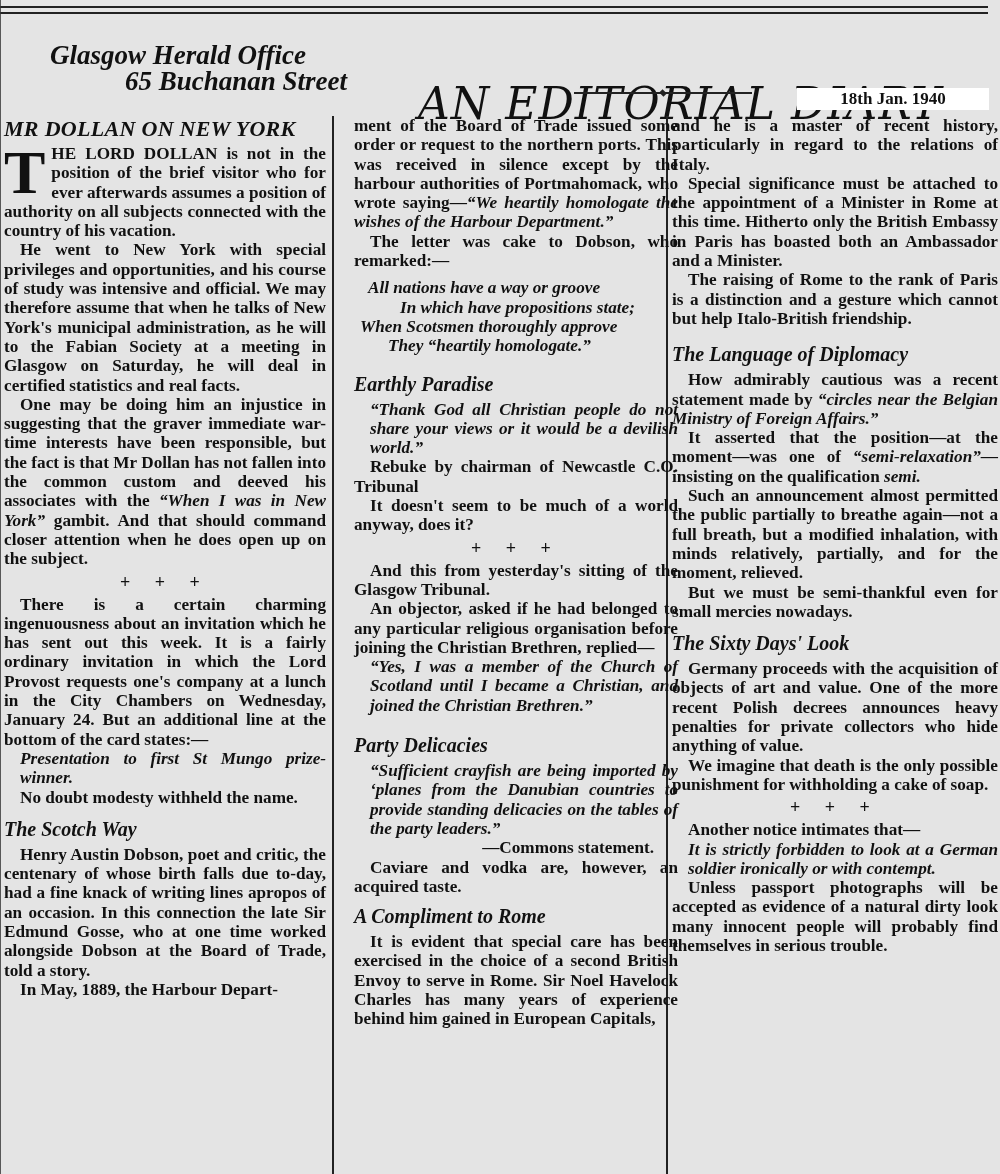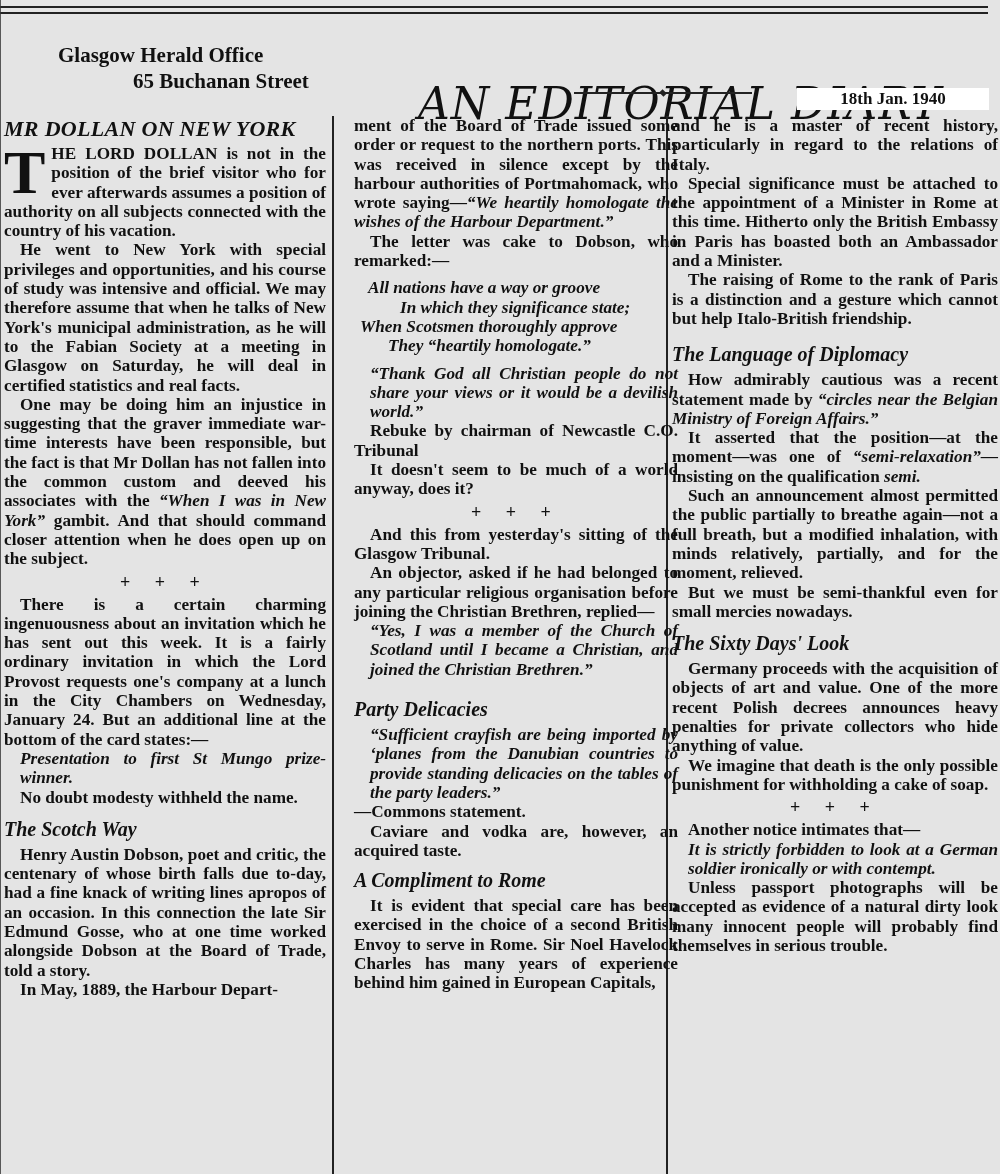--- a/index.html
+++ b/index.html
@@ -8,22 +8,22 @@
     background: #e4e4e4;
     font-family: "Liberation Serif", "DejaVu Serif", serif;
     color: #111;
     position: relative;
   }
   .rule-top {
     position: absolute; left: 0; top: 6px; width: 988px; height: 4px;
     border-top: 2px solid #222; border-bottom: 2px solid #222;
   }
   .office {
-    position: absolute; left: 58px; top: 42px;
-    font-weight: bold; font-size: 21px; line-height: 26px;
+    position: absolute; left: 50px; top: 42px;
+    font-style: italic; font-weight: bold; font-size: 27px; line-height: 26px;
   }
   .office .l2 { display: block; padding-left: 75px; }
   .masthead {
     position: absolute; left: 418px; top: 30px;
     font-style: italic; font-size: 44px; letter-spacing: 1px; line-height: 52px;
     font-family: "DejaVu Serif", serif;
     margin-top: 48px;
   }
   .mast-rule {
     position: absolute; left: 574px; top: 92px; width: 178px; height: 2px; background: #222;
@@ -64,21 +64,21 @@
   }
   .it { font-style: italic; }
   .quote { padding-left: 16px; font-style: italic; text-indent: 0; }
   .poem { font-style: italic; margin: 8px 0 8px 0; }
   .poem div { white-space: nowrap; font-style: italic; }
   .poem .in { padding-left: 46px; }
   .poem .l1 { padding-left: 14px; }
   .poem .l3 { padding-left: 6px; }
   .poem .l4 { padding-left: 34px; }
   .stars { text-align: center; font-size: 18px; letter-spacing: 10px; line-height: 22px; margin: 2px 0; }
-  .right { text-align: left; padding-right: 24px; }
+  .right { text-align: right; padding-right: 24px; }
 </style>
 </head>
 <body>
 
 <div class="rule-top"></div>
 <div class="v3"></div>
 
 <div class="office">
   <span>Glasgow Herald Office</span>
   <span class="l2">65 Buchanan Street</span>
@@ -104,24 +104,25 @@
   <div class="sub-head">The Scotch Way</div>
   <p>Henry Austin Dobson, poet and critic, the centenary of whose birth falls due to-day, had a fine knack of writing lines apropos of an occasion. In this connection the late Sir Edmund Gosse, who at one time worked alongside Dobson at the Board of Trade, told a story.</p>
   <p>In May, 1889, the Harbour Depart-</p>
 </div>
 
 <div class="col col2">
   <p class="noind"><span>ment of the Board of Trade issued some order or request to the northern ports. This was received in silence except by the harbour authorities of Portmahomack, who wrote saying—</span><span class="it">“We heartily homologate the wishes of the Harbour Department.”</span></p>
   <p>The letter was cake to Dobson, who remarked:—</p>
   <div class="poem">
     <div class="l1">All nations have a way or groove</div>
-    <div class="in">In which they significance state;</div>
+    <div class="in">In which have propositions state;</div>
     <div class="l3">When Scotsmen thoroughly approve</div>
     <div class="l4">They “heartily homologate.”</div>
   </div>
+  <div class="sub-head" style="margin-top:16px">Earthly Paradise</div>
   <p class="quote">“Thank God all Christian people do not share your views or it would be a devilish world.”</p>
   <p>Rebuke by chairman of Newcastle C.O. Tribunal</p>
   <p>It doesn't seem to be much of a world anyway, does it?</p>
   <div class="stars">+ + +</div>
   <p>And this from yesterday's sitting of the Glasgow Tribunal.</p>
   <p>An objector, asked if he had belonged to any particular religious organisation before joining the Christian Brethren, replied—</p>
   <p class="quote">“Yes, I was a member of the Church of Scotland until I became a Christian, and joined the Christian Brethren.”</p>
   <div class="sub-head" style="margin-top:18px">Party Delicacies</div>
   <p class="quote">“Sufficient crayfish are being imported by ‘planes from the Danubian countries to provide standing delicacies on the tables of the party leaders.”</p>
   <div class="right">—Commons statement.</div>

